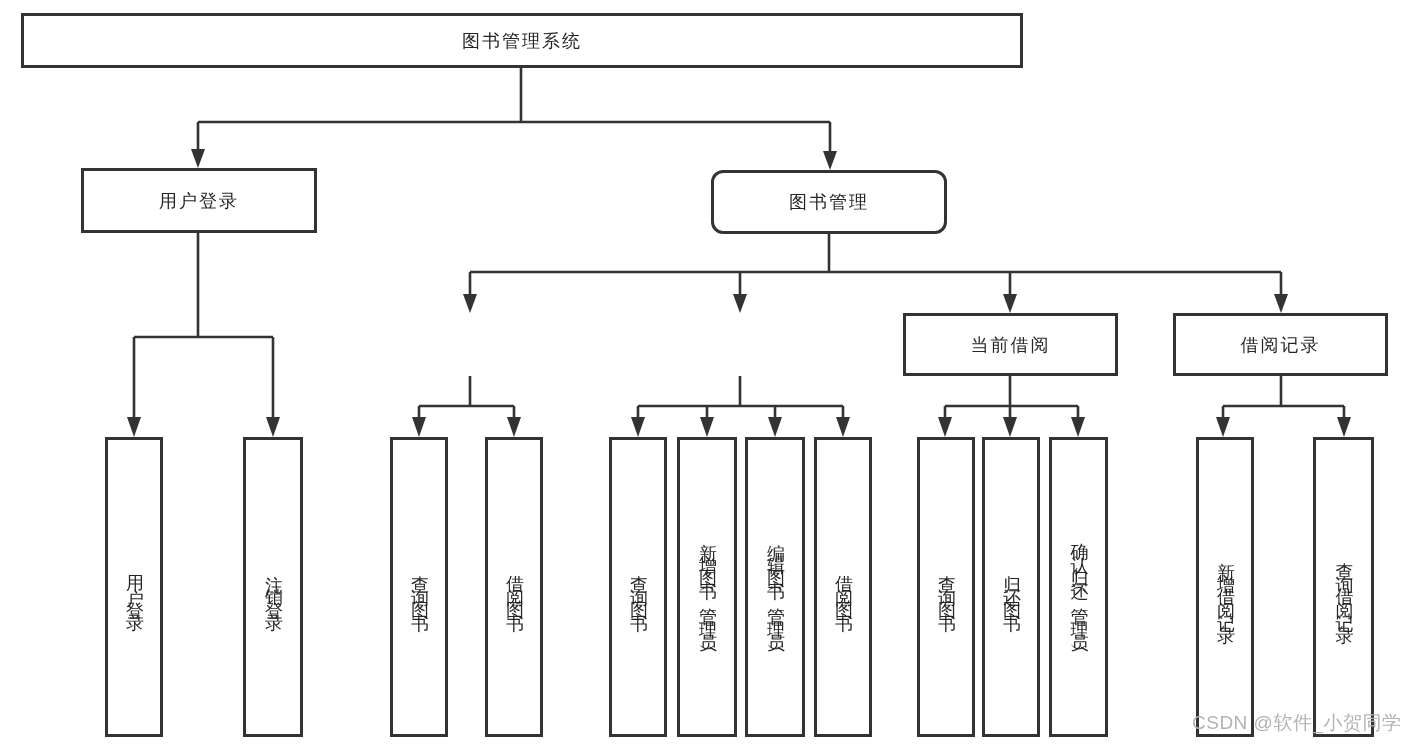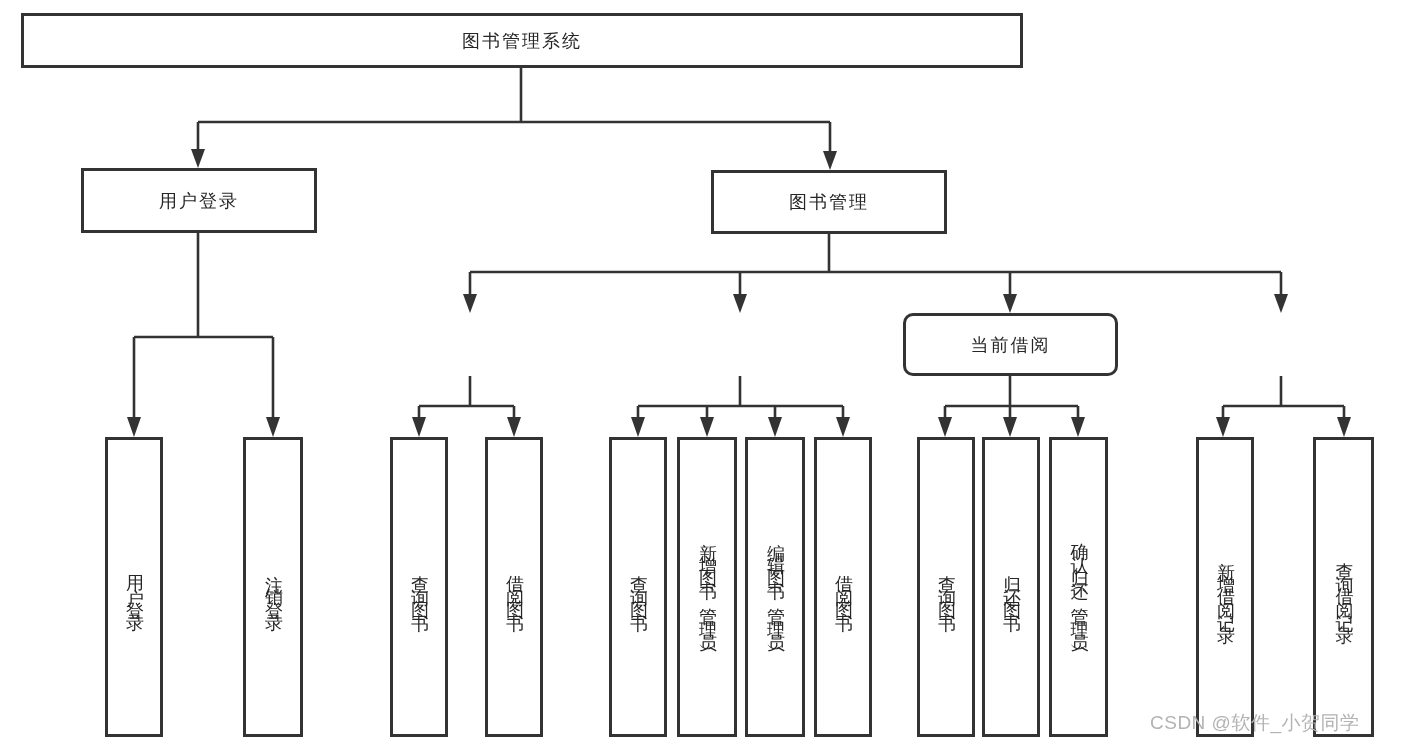--- a/index.html
+++ b/index.html
@@ -39,21 +39,21 @@
     line-height: 1.1;
     letter-spacing: 13px;
     color: #262626;
   }
   .leaf {
     top: 437px;
     height: 300px;
   }
   .watermark {
     position: absolute;
-    left: 1150px;
+    left: 1192px;
     top: 710px;
     font-size: 19px;
     color: #b3b3b3;
     letter-spacing: 0.5px;
     white-space: nowrap;
   }
 </style>
 </head>
 <body>
 
@@ -99,26 +99,29 @@
     </g>
   </svg>
 
   <div class="node h-node" style="left:21px; top:13px; width:1002px; height:55px;">
     <span>图书管理系统</span>
   </div>
 
   <div class="node h-node" style="left:81px; top:168px; width:236px; height:65px;">
     <span>用户登录</span>
   </div>
-  <div class="node h-node" style="left:711px; top:170px; width:236px; height:64px;">
+  <div class="node h-node" style="left:711px; top:170px; width:236px; height:64px;border-radius:12px;">
     <span>图书管理</span>
   </div>
 
-  <div class="node h-node" style="left:903px; top:313px; width:215px; height:63px;border-radius:10px;">
+  <div class="node h-node" style="left:903px; top:313px; width:215px; height:63px;">
     <span>当前借阅</span>
+  </div>
+  <div class="node h-node" style="left:1173px; top:313px; width:215px; height:63px;">
+    <span>借阅记录</span>
   </div>
 
   <div class="node v-node leaf" style="left:105px; width:58px;">
     <span class="v-label">用户登录</span>
   </div>
   <div class="node v-node leaf" style="left:243px; width:60px;">
     <span class="v-label">注销登录</span>
   </div>
   <div class="node v-node leaf" style="left:390px; width:58px;">
     <span class="v-label">查询图书</span>

